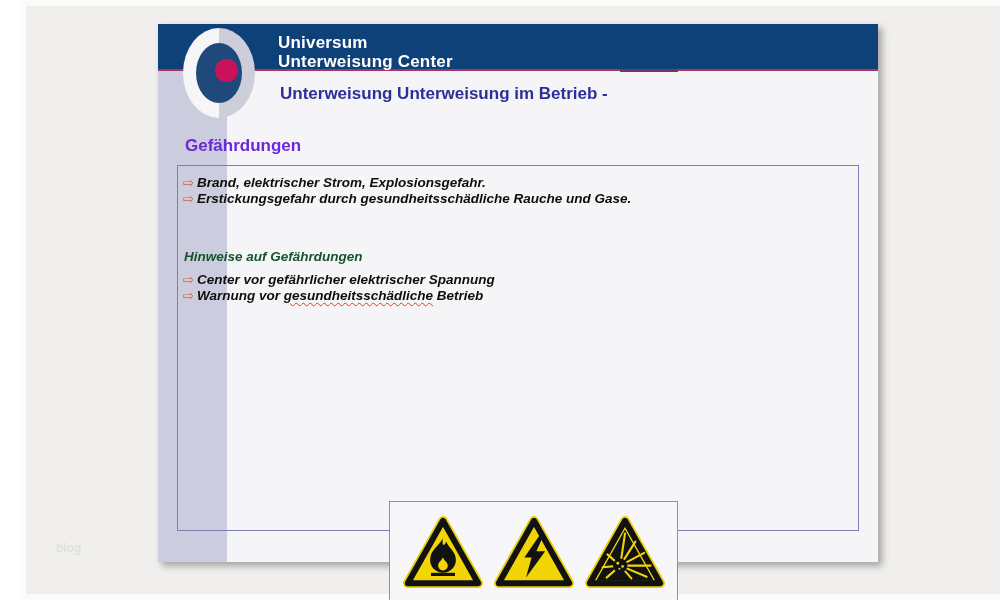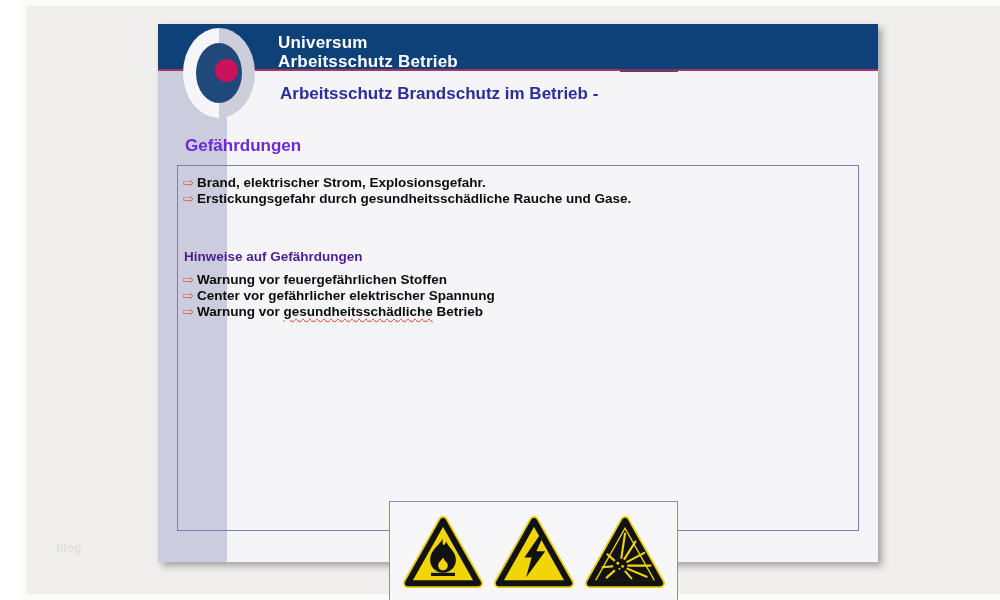--- a/index.html
+++ b/index.html
@@ -21,23 +21,23 @@
   .logo-outer{position:absolute;left:0;top:0;width:72px;height:90px;border-radius:50%;
     background:linear-gradient(90deg,#f6f6f8 0 50%,#cdced9 50% 100%);}
   .logo-inner{position:absolute;left:13px;top:15px;width:46px;height:60px;border-radius:50%;background:#20497b;}
   .logo-dot{position:absolute;left:32px;top:31px;width:23px;height:23px;border-radius:50%;background:#c9125a;}
 
   .brand{position:absolute;left:120px;top:9px;color:#ffffff;font-size:17px;line-height:19px;font-weight:bold;letter-spacing:.2px;}
   .title{position:absolute;left:122px;top:58px;color:#2e2e9b;font-size:17px;line-height:24px;font-weight:bold;}
   .section-heading{position:absolute;left:27px;top:112px;color:#6d28d9;font-size:17px;font-weight:bold;}
 
   
-  .content-box{position:absolute;left:19px;top:141px;width:680px;height:364px;border:1px solid #7d7fb4;}
+  .content-box{position:absolute;left:19px;top:141px;width:680px;height:364px;border:1px solid #7d7fb4;font-style:italic;}
   .hazards{position:absolute;left:5px;top:9px;}
-  .hints-heading{position:absolute;left:6px;top:83px;color:#4c1d95;font-size:13.5px;font-weight:bold;}
+  .hints-heading{position:absolute;left:6px;top:83px;color:#14532d;font-size:13.5px;font-weight:bold;}
   .hints{position:absolute;left:5px;top:106px;}
   .bullet{font-size:13.5px;line-height:16px;font-weight:bold;color:#0d0d0d;white-space:nowrap;}
   .arrow{color:#dc5a49;font-family:"DejaVu Sans",sans-serif;font-size:13px;display:inline-block;width:14px;font-weight:normal;}
   .wavy{text-decoration:underline;text-decoration-style:wavy;text-decoration-color:#e23a23;
     text-decoration-thickness:1px;text-underline-offset:2px;}
 
   
   .signs-box{position:absolute;left:211px;top:335px;width:289px;height:110px;border:1px solid #8a8cc0;
     background:#f7f7fa;display:flex;justify-content:center;gap:11px;padding-top:14px;box-sizing:border-box;}
   .sign svg{display:block;}
@@ -55,46 +55,43 @@
     <div class="redline-notch"></div>
 
     <div class="logo">
       <div class="logo-outer"></div>
       <div class="logo-inner"></div>
       <div class="logo-dot"></div>
     </div>
 
     <div class="brand">
       <div>Universum</div>
-      <div>Arbeitsschutz Betrieb</div>
+      <div>Unterweisung Center</div>
     </div>
 
     <div class="title">
-      <div>Arbeitsschutz Brandschutz im Betrieb -</div>
+      <div>Unterweisung Unterweisung im Betrieb -</div>
     </div>
 
     <div class="section-heading">Gefährdungen</div>
 
     <div class="content-box">
 
       <div class="hazards">
         <div class="bullet">
           <span class="arrow">⇨</span><span>Brand, elektrischer Strom, Explosionsgefahr.</span>
         </div>
         <div class="bullet">
           <span class="arrow">⇨</span><span>Erstickungsgefahr durch gesundheitsschädliche Rauche und Gase.</span>
         </div>
       </div>
 
       <div class="hints-heading">Hinweise auf Gefährdungen</div>
 
       <div class="hints">
-        <div class="bullet">
-          <span class="arrow">⇨</span><span><span>Warnung vor feuergefährlichen Stoffen</span><span class="wavy"></span><span></span></span>
-        </div>
         <div class="bullet">
           <span class="arrow">⇨</span><span><span>Center vor gefährlicher elektrischer Spannung</span><span class="wavy"></span><span></span></span>
         </div>
         <div class="bullet">
           <span class="arrow">⇨</span><span><span>Warnung vor </span><span class="wavy">gesundheitsschädliche</span><span> Betrieb</span></span>
         </div>
       </div>
 
       <div class="signs-box">
 

